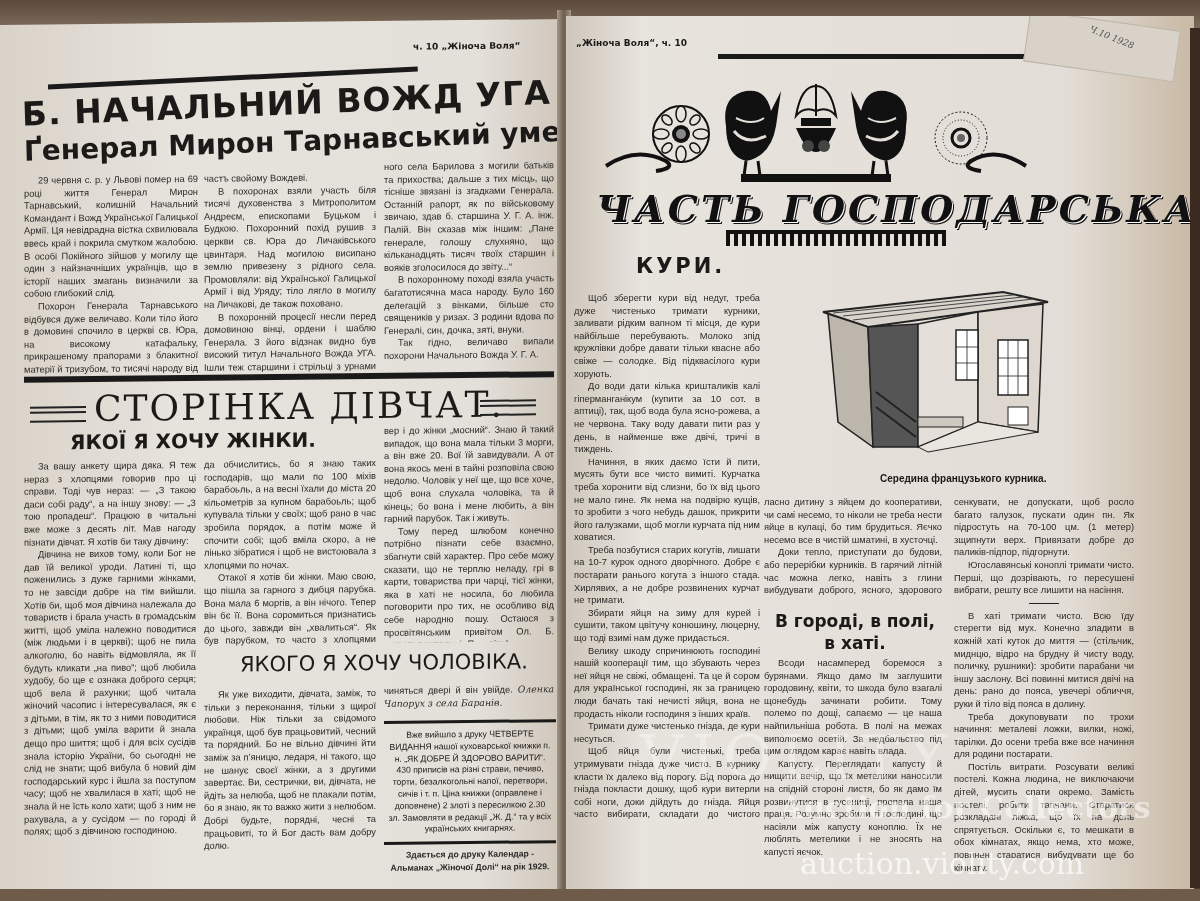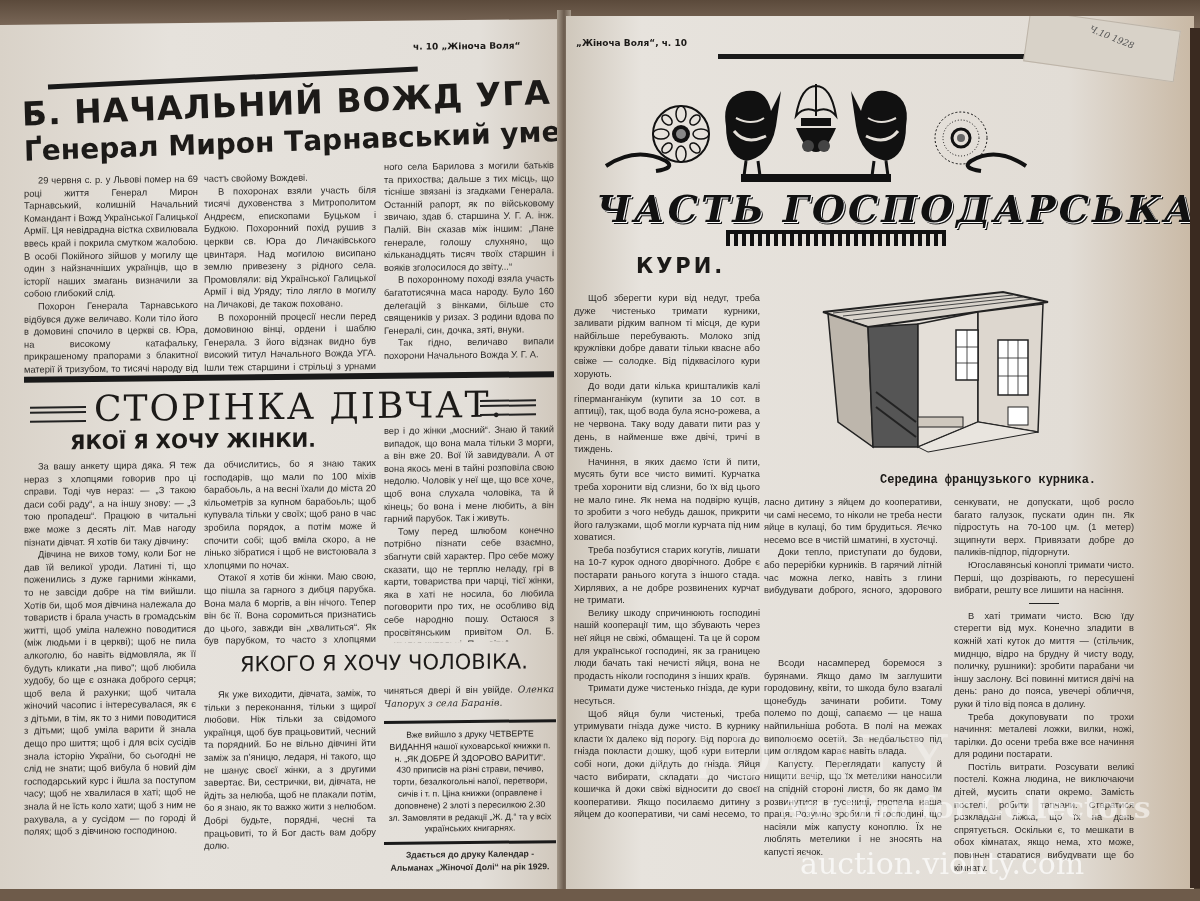--- a/index.html
+++ b/index.html
@@ -12,21 +12,21 @@
   .cover-edge{position:absolute;right:0;top:28px;width:10px;height:860px;background:#3a2a20;}
   .bottom-shadow{position:absolute;left:0;bottom:0;width:1200px;height:12px;background:#6e5b4a;}
 
   .runhead{position:absolute;font-size:9px;font-family:"DejaVu Sans",sans-serif;font-weight:bold;}
   .rule{position:absolute;background:#1a1a1a;}
   .h1{position:absolute;font-family:"DejaVu Sans",sans-serif;font-weight:bold;white-space:nowrap;letter-spacing:1px;}
   .col{position:absolute;font-family:"Liberation Sans",sans-serif;font-size:9.3px;line-height:12.6px;text-align:justify;color:#2c2a28;}
   .col p{margin:0;text-indent:14px;}
   .col p.noind{text-indent:0;}
   .subh{position:absolute;font-family:"DejaVu Sans",sans-serif;font-weight:bold;white-space:nowrap;text-align:center;}
-  .caption{position:absolute;font-family:Liberation Mono, monospace;font-weight:bold;font-size:12px;}
+  .caption{position:absolute;font-family:Liberation Sans, sans-serif;font-weight:bold;font-size:10px;}
   .triple{position:absolute;width:56px;height:12px;border-top:2px solid #222;border-bottom:2px solid #222;}
   .triple::after{content:"";position:absolute;left:0;right:0;top:3px;height:2px;background:#222;}
   .boxed{position:absolute;border-top:3px solid #1a1a1a;border-bottom:3px solid #1a1a1a;font-family:"Liberation Sans",sans-serif;font-size:8.6px;line-height:11.8px;text-align:center;padding:6px 4px;}
   .watermark{position:absolute;font-family:"DejaVu Serif",serif;color:rgba(255,255,255,0.55);white-space:nowrap;}
   .deco-title{position:absolute;font-family:"DejaVu Serif",serif;font-weight:bold;font-style:italic;font-size:38px;letter-spacing:3px;white-space:nowrap;color:#111;text-shadow:1px 1px 0 #fff,2px 2px 0 #111;}
   .sawtooth{position:absolute;height:12px;background:repeating-linear-gradient(90deg,#111 0 4px,transparent 4px 8px);border-top:4px solid #111;}
 </style>
 </head>
 <body>
 
@@ -143,20 +143,21 @@
   <div class="deco-title" style="left:30px;top:170px;">ЧАСТЬ ГОСПОДАРСЬКА</div>
   <div class="sawtooth" style="left:160px;top:214px;width:220px;"></div>
 
   <div class="subh" style="left:70px;top:238px;font-size:21px;letter-spacing:3px;text-align:right;">КУРИ.</div>
 
   <div class="col" style="left:8px;top:276px;width:186px;height:530px;overflow:hidden;">
     <p>Щоб зберегти кури від недуг, треба дуже чистенько тримати курники, заливати рідким вапном ті місця, де кури найбільше перебувають. Молоко зпід кружлівки добре давати тільки квасне або свіже — солодке. Від підквасілого кури хорують.</p>
     <p>До води дати кілька кришталиків калі гіперманганікум (купити за 10 сот. в аптиці), так, щоб вода була ясно-рожева, а не червона. Таку воду давати пити раз у день, в найменше вже двічі, тричі в тиждень.</p>
     <p>Начиння, в яких даємо їсти й пити, мусять бути все чисто вимиті. Курчатка треба хоронити від слизни, бо їх від цього не мало гине. Як нема на подвірю кущів, то зробити з чого небудь дашок, прикрити його галузками, щоб могли курчата під ним ховатися.</p>
     <p>Треба позбутися старих когутів, лишати на 10-7 курок одного дворічного. Добре є постарати ранього когута з іншого стада. Хирлявих, а не добре розвинених курчат не тримати.</p>
+    <p>Збирати яйця на зиму для курей і сушити, таком цвітучу конюшину, люцерну, що тоді взимі нам дуже придасться.</p>
     <p>Велику шкоду спричинюють господині нашій кооперації тим, що збувають через неї яйця не свіжі, обмащені. Та це й сором для української господині, як за границею люди бачать такі нечисті яйця, вона не продасть ніколи господиня з інших країв.</p>
     <p>Тримати дуже чистенько гнізда, де кури несуться.</p>
     <p>Щоб яйця були чистенькі, треба утримувати гнізда дуже чисто. В курнику класти їх далеко від порогу. Від порога до гнізда покласти дошку, щоб кури витерли собі ноги, доки дійдуть до гнізда. Яйця часто вибирати, складати до чистого кошичка й доки свіжі відносити до своєї кооперативи. Якщо посилаємо дитину з яйцем до кооперативи, чи самі несемо, то ніколи не треба нести яйце в кулаці, бо тим брудиться. Яєчко несемо все в чистій шматині, в хусточці.</p>
   </div>
 
   <svg style="position:absolute;left:252px;top:266px;" width="240" height="180" viewBox="0 0 240 180">
     <polygon points="5,30 185,10 230,20 50,45" fill="#d9d4cc" stroke="#222" stroke-width="2"></polygon>
     <g stroke="#444" stroke-width="1">
         <line x1="15" y1="31" x2="195" y2="13"></line>
         <line x1="25" y1="34" x2="205" y2="15"></line>
@@ -187,20 +188,24 @@
         <line x1="58" y1="125" x2="98" y2="155"></line>
       </g>
   </svg>
   <div class="caption" style="left:314px;top:457px;">Середина французького курника.</div>
 
   <div class="col" style="left:198px;top:480px;width:178px;height:105px;overflow:hidden;">
     <p class="noind">ласно дитину з яйцем до кооперативи, чи самі несемо, то ніколи не треба нести яйце в кулаці, бо тим брудиться. Яєчко несемо все в чистій шматині, в хусточці.</p>
     <p>Доки тепло, приступати до будови, або перерібки курників. В гарячий літній час можна легко, навіть з глини вибудувати доброго, ясного, здорового курника.</p>
   </div>
 
+  <div class="subh" style="left:200px;top:594px;width:178px;font-size:17px;line-height:22px;">
+    <div>В городі, в полі,</div>
+    <div>в хаті.</div>
+  </div>
 
   <div class="col" style="left:198px;top:641px;width:178px;height:200px;overflow:hidden;">
     <p>Всоди насамперед боремося з бурянами. Якщо дамо їм заглушити городовину, квіти, то шкода було взагалі щонебудь зачинати робити. Тому полемо по дощі, сапаємо — це наша найпильніша робота. В полі на межах виполюємо осетій. За недбальство під цим оглядом карає навіть влада.</p>
     <p>Капусту. Переглядати капусту й нищити вечір, що їх метелики наносили на спідній стороні листя, бо як дамо їм розвинутися в гусениці, пропала наша праця. Розумно зробили ті господині, що насіяли між капусту коноплю. Їх не люблять метелики і не зносять на капусті яєчок.</p>
 
   </div>
 
   <div class="col" style="left:388px;top:480px;width:180px;height:375px;overflow:hidden;">
     <p class="noind">сенкувати, не допускати, щоб росло багато галузок, пускати один пн. Як підростуть на 70-100 цм. (1 метер) зщипнути верх. Привязати добре до паликів-підпор, підгорнути.</p>
     <p>Югославянські коноплі тримати чисто. Перші, що дозрівають, го пересушені вибрати, решту все лишити на насіння.</p>

